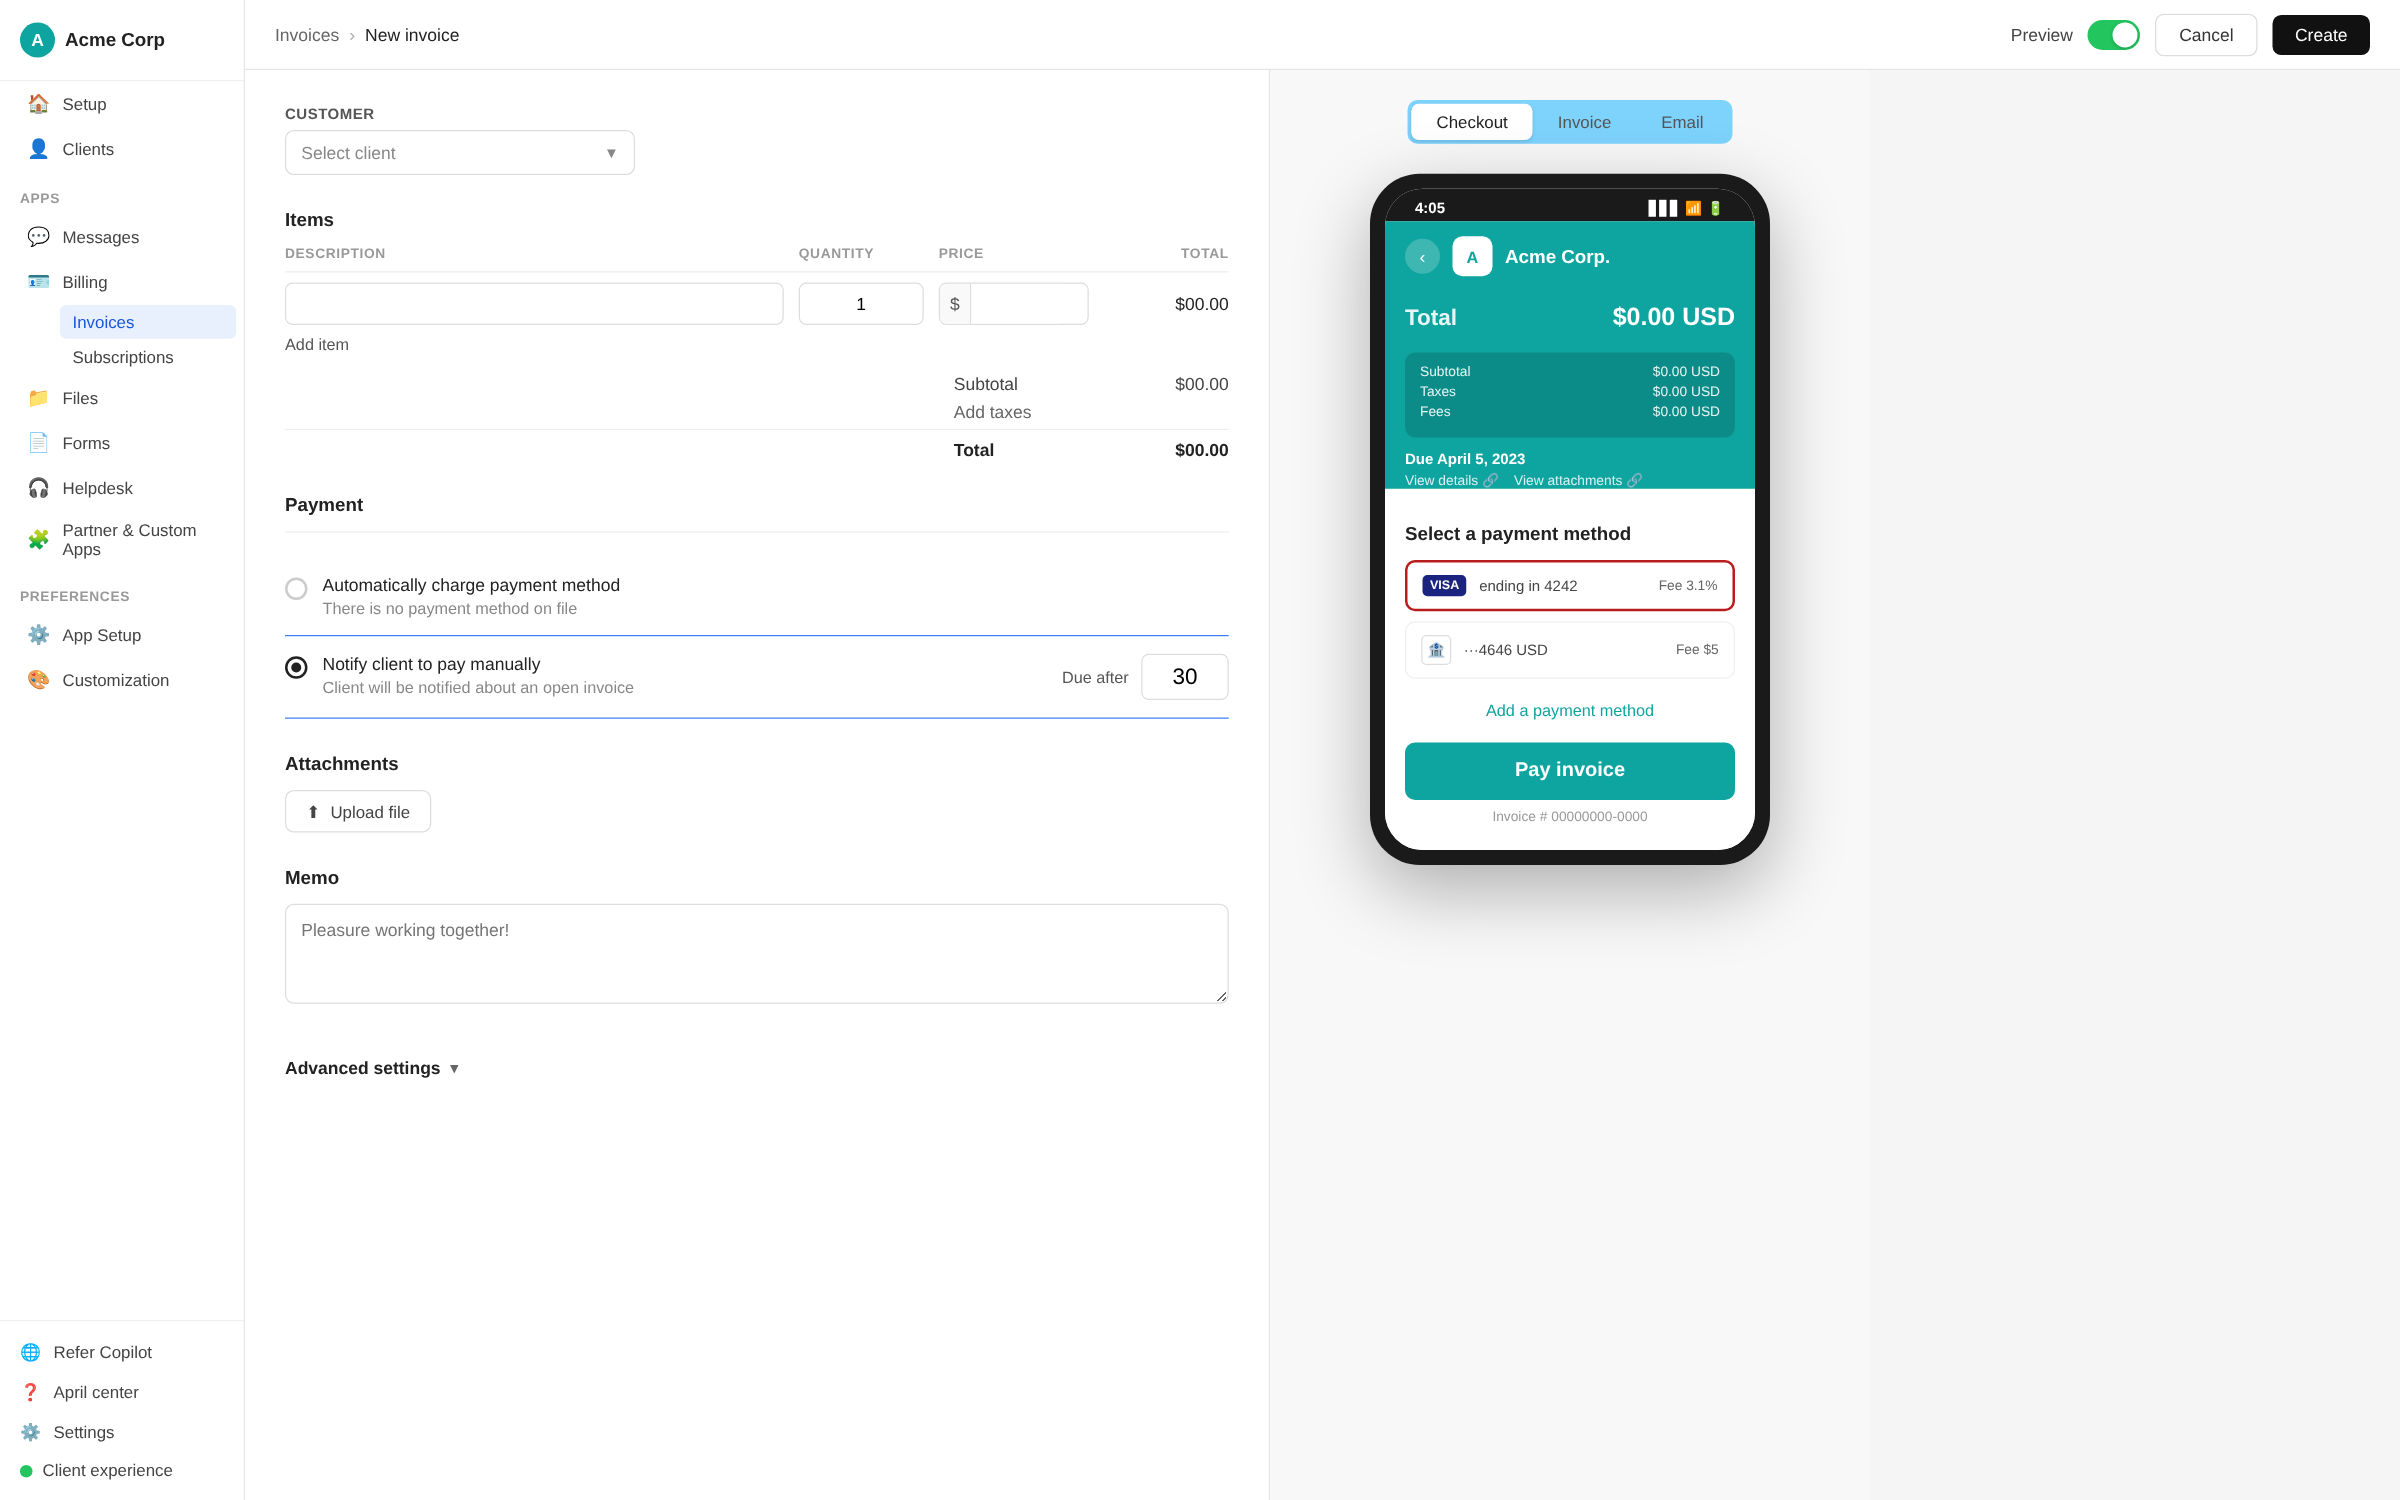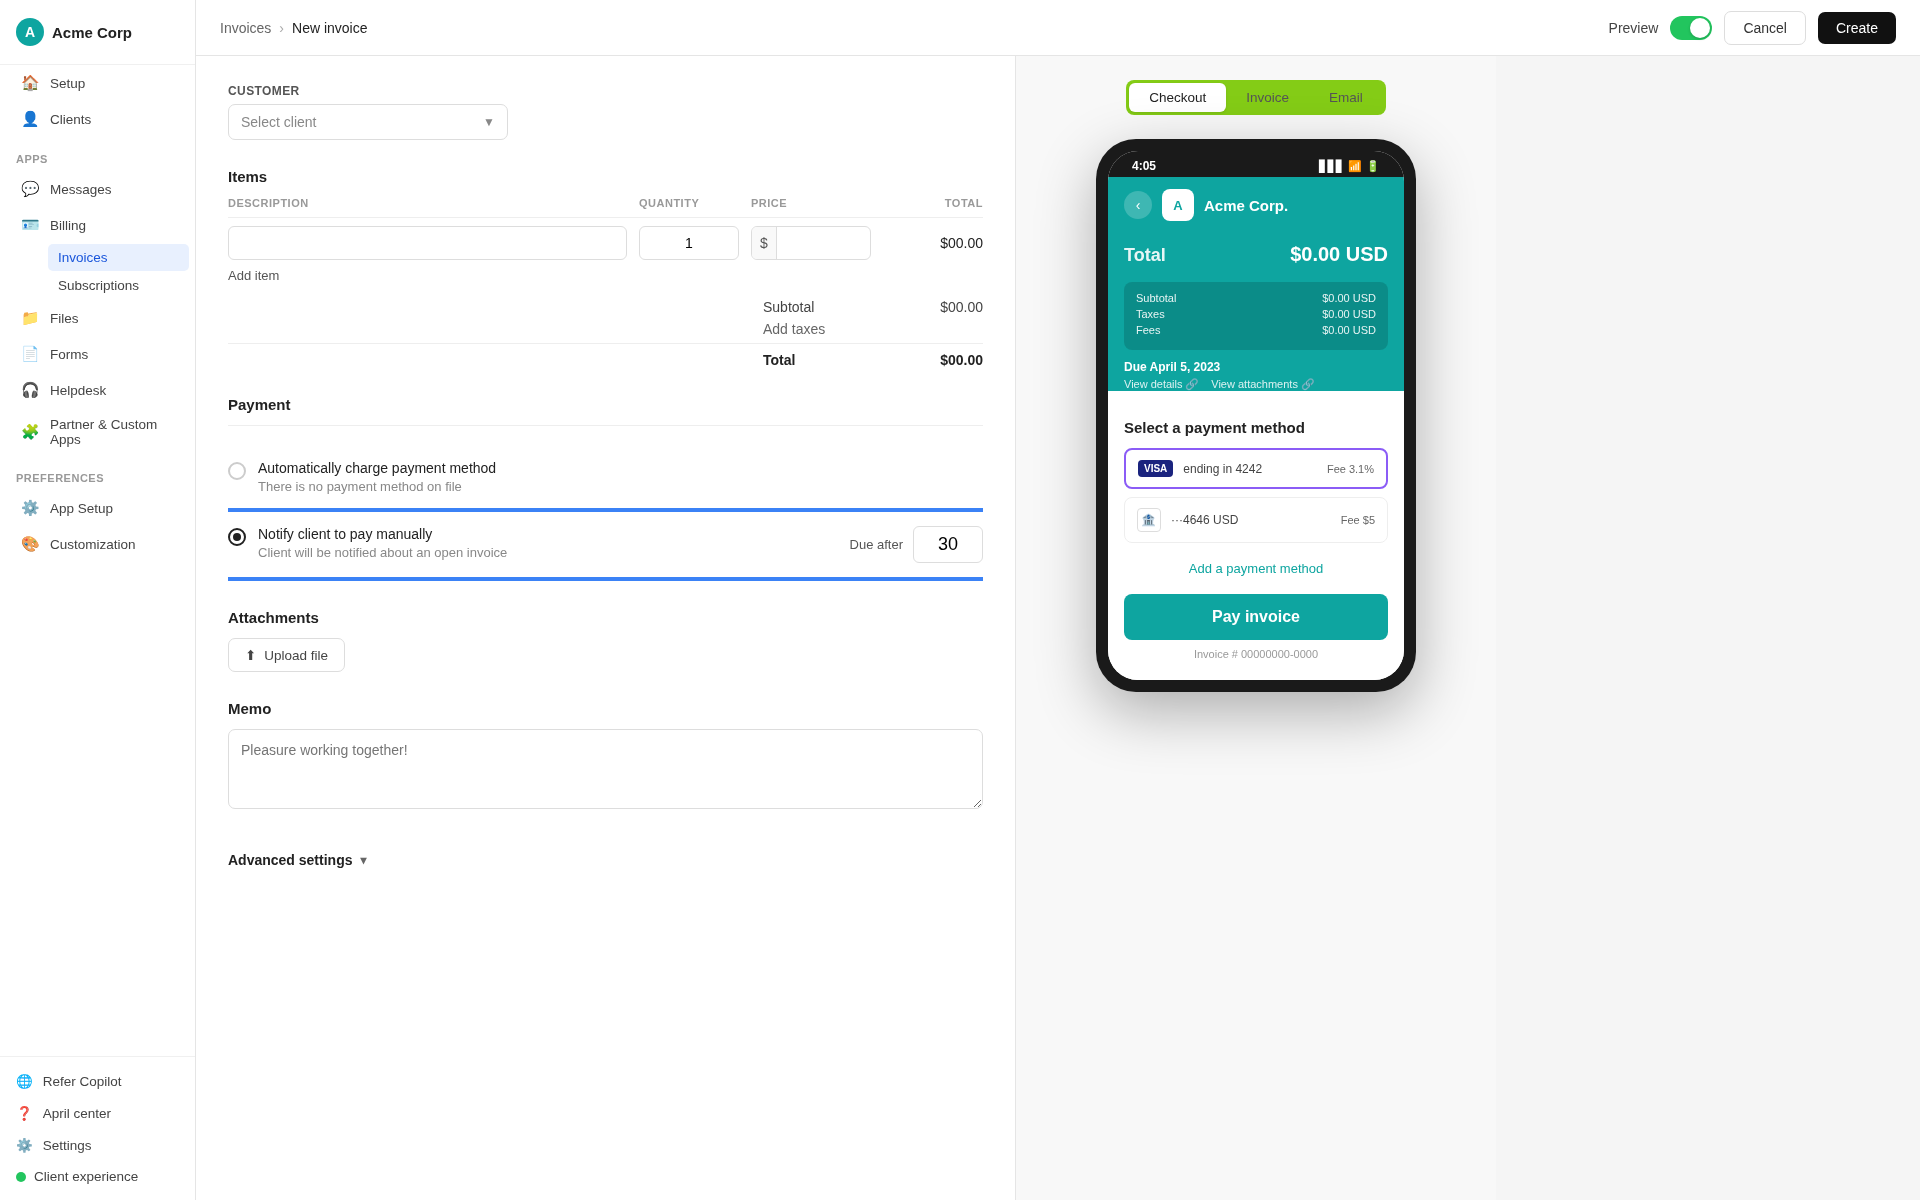--- a/index.html
+++ b/index.html
@@ -62,21 +62,21 @@
     .item-total { text-align: right; font-size: 14px; color: #222; }
     .add-item { color: #555; font-size: 13px; cursor: pointer; margin: 8px 0 16px; }
     .summary-row { display: flex; justify-content: flex-end; margin-bottom: 6px; }
     .summary-inner { display: flex; justify-content: space-between; width: 220px; font-size: 14px; color: #444; }
     .summary-inner.link { color: #666; cursor: pointer; }
     .summary-total { display: flex; justify-content: flex-end; margin-top: 6px; padding-top: 8px; border-top: 1px solid #eee; }
     .summary-total-inner { display: flex; justify-content: space-between; width: 220px; font-size: 14px; font-weight: 600; color: #222; }
 
     
     .divider { border: none; border-top: 1px solid #eee; margin: 8px 0 20px; }
-    .payment-option { display: flex; align-items: flex-start; gap: 12px; padding: 14px 0; border-bottom: 4px solid #3b82f6; }
+    .payment-option { display: flex; align-items: flex-start; gap: 12px; padding: 14px 0; border-bottom: 1px solid #3b82f6; }
     .radio { width: 18px; height: 18px; border-radius: 50%; border: 2px solid #ccc; display: flex; align-items: center; justify-content: center; flex-shrink: 0; margin-top: 2px; cursor: pointer; }
     .radio.checked { border-color: #222; }
     .radio-dot { width: 8px; height: 8px; background: #222; border-radius: 50%; }
     .payment-option-text { flex: 1; }
     .payment-option-title { font-size: 14px; font-weight: 500; color: #222; margin-bottom: 3px; }
     .payment-option-desc { font-size: 13px; color: #888; }
     .due-after { display: flex; align-items: center; gap: 10px; margin-left: auto; }
     .due-after-label { font-size: 13px; color: #555; }
     .due-after-input { padding: 7px 10px; border: 1px solid #ddd; border-radius: 6px; font-size: 18px; width: 70px; text-align: center; }
 
@@ -84,21 +84,21 @@
     .memo-textarea { width: 100%; padding: 12px; border: 1px solid #ddd; border-radius: 7px; font-size: 14px; color: #aaa; resize: vertical; min-height: 80px; font-family: inherit; }
 
     
     .upload-btn { display: flex; align-items: center; gap: 8px; padding: 8px 16px; border: 1px solid #ddd; border-radius: 7px; background: #fff; cursor: pointer; font-size: 13.5px; color: #444; }
 
     
     .advanced-toggle { display: flex; align-items: center; gap: 8px; cursor: pointer; font-size: 14px; font-weight: 600; color: #222; padding: 12px 0; }
     .chevron { font-size: 12px; color: #666; }
 
     
-    .preview-tabs { display: flex; background: #84cc16; border-radius: 8px; padding: 3px; margin-bottom: 24px; }
+    .preview-tabs { display: flex; background: #7dd3fc; border-radius: 8px; padding: 3px; margin-bottom: 24px; }
     .preview-tab { padding: 7px 20px; border-radius: 6px; font-size: 13.5px; cursor: pointer; color: #555; font-weight: 500; }
     .preview-tab.active { background: #fff; color: #222; box-shadow: 0 1px 3px rgba(0,0,0,0.1); }
 
     
     .phone-mockup { background: #1a1a1a; border-radius: 40px; padding: 12px; width: 320px; box-shadow: 0 20px 60px rgba(0,0,0,0.3); }
     .phone-inner { background: #fff; border-radius: 30px; overflow: hidden; }
     .phone-status-bar { background: #1a1a1a; display: flex; align-items: center; justify-content: space-between; padding: 8px 24px 4px; color: white; font-size: 12px; font-weight: 600; }
     .status-icons { display: flex; align-items: center; gap: 4px; font-size: 11px; }
     .phone-header { background: #0ea5a0; padding: 12px 16px 0; color: white; }
     .phone-nav { display: flex; align-items: center; gap: 10px; margin-bottom: 10px; }
@@ -107,21 +107,21 @@
     .phone-company { font-size: 15px; font-weight: 600; }
     .phone-total-section { padding: 12px 0 16px; }
     .phone-total-label { font-size: 18px; font-weight: 600; opacity: 0.9; }
     .phone-total-amount { font-size: 24px; font-weight: 700; float: right; }
     .phone-breakdown { background: rgba(0,0,0,0.15); border-radius: 8px; padding: 10px 12px; margin-bottom: 10px; }
     .phone-breakdown-row { display: flex; justify-content: space-between; font-size: 11px; color: rgba(255,255,255,0.9); margin-bottom: 4px; }
     .phone-due-date { font-size: 12px; font-weight: 600; margin: 8px 0 4px; }
     .phone-links { display: flex; gap: 12px; font-size: 11px; color: rgba(255,255,255,0.85); margin-bottom: 12px; }
     .phone-body { background: #fff; padding: 16px; }
     .payment-method-title { font-size: 15px; font-weight: 600; color: #222; margin-bottom: 12px; }
-    .payment-card { display: flex; align-items: center; justify-content: space-between; border: 2px solid #8b5cf6; border-radius: 8px; padding: 10px 12px; margin-bottom: 8px; }
+    .payment-card { display: flex; align-items: center; justify-content: space-between; border: 2px solid #b91c1c; border-radius: 8px; padding: 10px 12px; margin-bottom: 8px; }
     .payment-card-inner { display: flex; align-items: center; gap: 10px; }
     .visa-badge { background: #1a237e; color: white; font-size: 10px; font-weight: 700; padding: 3px 6px; border-radius: 4px; }
     .bank-icon { width: 24px; height: 24px; border: 1px solid #ddd; border-radius: 4px; display: flex; align-items: center; justify-content: center; font-size: 12px; color: #666; }
     .payment-card-text { font-size: 12px; color: #444; }
     .fee-badge { font-size: 11px; color: #666; }
     .payment-card.secondary { border: 1px solid #eee; }
     .add-payment { text-align: center; color: #0ea5a0; font-size: 13px; font-weight: 500; padding: 10px; cursor: pointer; }
     .pay-btn { background: #0ea5a0; color: white; border: none; border-radius: 8px; width: 100%; padding: 14px; font-size: 16px; font-weight: 600; cursor: pointer; margin-top: 8px; }
     .invoice-number { text-align: center; font-size: 11px; color: #999; margin-top: 8px; padding-bottom: 4px; }
   </style>

